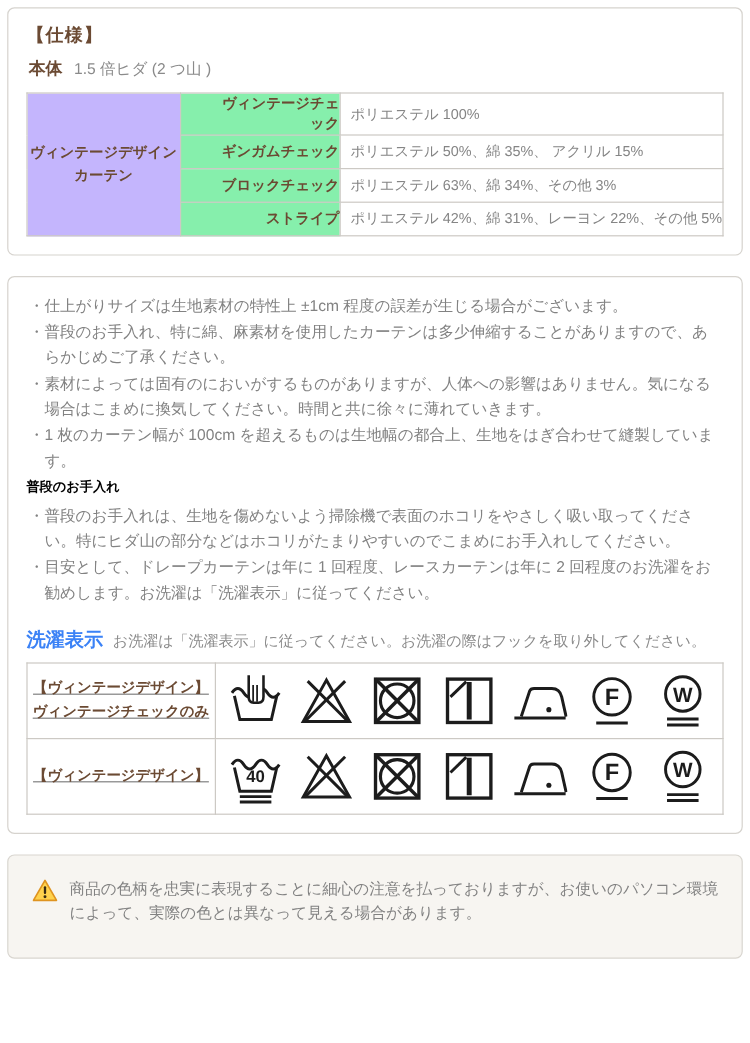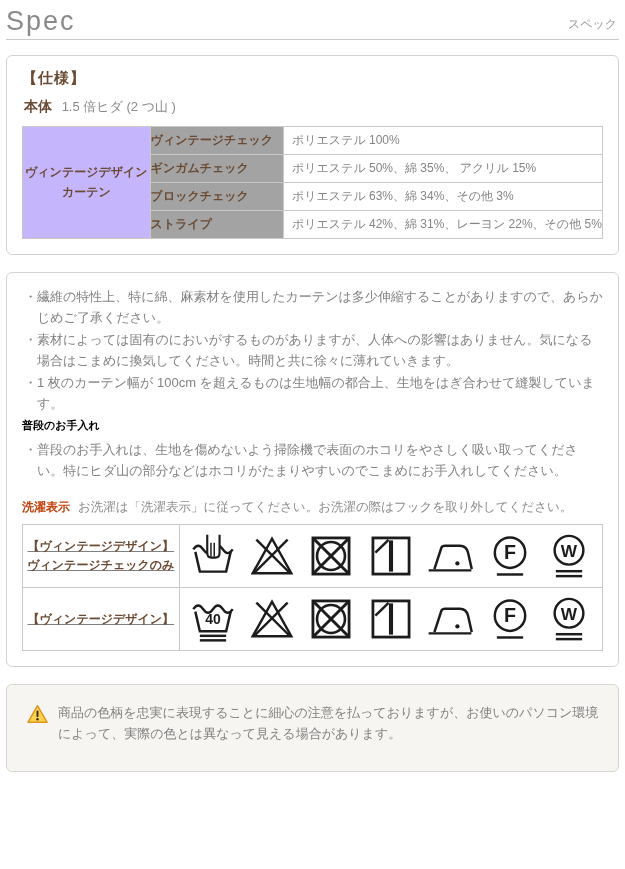--- a/index.html
+++ b/index.html
@@ -28,35 +28,35 @@
 
   
   .body-line { margin:2px 0 10px 2px; font-size:13px; }
   .body-label { color:#6b4a33; font-weight:bold; font-size:14px; margin-right:6px; }
   .body-value { color:#8a8a8a;margin-top:17px; }
   table.spec { width:100%; border-collapse:collapse; table-layout:fixed; }
   table.spec td {
     border:1px solid #ccc9c4; font-size:12px; height:28px; vertical-align:middle;
   }
   td.group { width:22%; text-align:center; color:#6b4a33; font-weight:bold; background:#c4b5fd; line-height:1.6; }
-  td.pattern { width:23%; text-align:left; color:#6b4a33; font-weight:bold; background:#a3a3a3; }
+  td.pattern { width:23%; text-align:right; color:#6b4a33; font-weight:bold; background:#86efac;padding-left:32px; }
   td.material { width:55%; color:#858585; padding-left:8px; }
 
   
   ul.bullets { list-style:none; margin:0 0 0 2px; }
   ul.bullets li {
     font-size:13px; color:#828282; line-height:1.62;
     padding-left:1em; text-indent:-1em; margin-bottom:1px;
   }
   ul.bullets li::before { content:"・"; }
   .sub-head { font-size:11px; font-weight:bold; color:#000000; margin:4px 0 6px 0; }
 
   
   .wash-head { margin:18px 0 8px 0; font-size:12.5px; color:#8a8a8a; }
-  .wash-head b { font-size:12px; font-weight:bold; color:#c2410c; margin-right:8px; }
+  .wash-head b { font-size:16px; font-weight:bold; color:#3b82f6; margin-right:8px; }
   table.wash { width:100%; border-collapse:collapse; table-layout:fixed;text-decoration:underline; }
   table.wash td { border:1px solid #ccc9c4; vertical-align:middle; }
   td.wash-label {
     width:27%; text-align:center; color:#6b4a33; font-weight:bold;
     font-size:12px; line-height:1.6;
   }
   td.wash-syms { padding:8px 10px; }
   .sym-row { display:flex; justify-content:space-between; align-items:center; }
   .symbol { display:inline-flex; }
   .symbol svg { display:block; }
@@ -68,24 +68,20 @@
   }
   .warn-item { display:flex; align-items:flex-start; margin-bottom:14px; }
   .warn-icon { flex:0 0 auto; margin:1px 10px 0 0; }
   .warn-text { font-size:13px; color:#828282; line-height:1.6; }
 </style>
 </head>
 <body>
 
 <div class="page">
 
-  <div class="hdr">
-    <div class="hdr-title">Spec</div>
-    <div class="hdr-sub">スペック</div>
-  </div>
 
   <div class="card">
     <div class="sec-title">【仕様】</div>
     <div class="body-line">
       <span class="body-label">本体</span>
       <span class="body-value">1.5 倍ヒダ (2 つ山 )</span>
     </div>
     <table class="spec">
       <tbody>
           <tr>
@@ -104,28 +100,30 @@
       <tr>
         <td class="pattern">ストライプ</td>
         <td class="material">ポリエステル 42%、綿 31%、レーヨン 22%、その他 5%</td>
       </tr>
     </tbody>
       </table>
   </div>
 
   <div class="card">
     <ul class="bullets">
-      <li>繊維の特性上、特に綿、麻素材を使用したカーテンは多少伸縮することがありますので、あらかじめご了承ください。</li>
+      <li>仕上がりサイズは生地素材の特性上 ±1cm 程度の誤差が生じる場合がございます。</li>
+      <li>普段のお手入れ、特に綿、麻素材を使用したカーテンは多少伸縮することがありますので、あらかじめご了承ください。</li>
       <li>素材によっては固有のにおいがするものがありますが、人体への影響はありません。気になる場合はこまめに換気してください。時間と共に徐々に薄れていきます。</li>
       <li>1 枚のカーテン幅が 100cm を超えるものは生地幅の都合上、生地をはぎ合わせて縫製しています。</li>
     </ul>
 
     <div class="sub-head">普段のお手入れ</div>
     <ul class="bullets">
       <li>普段のお手入れは、生地を傷めないよう掃除機で表面のホコリをやさしく吸い取ってください。特にヒダ山の部分などはホコリがたまりやすいのでこまめにお手入れしてください。</li>
+      <li>目安として、ドレープカーテンは年に 1 回程度、レースカーテンは年に 2 回程度のお洗濯をお勧めします。お洗濯は「洗濯表示」に従ってください。</li>
     </ul>
 
     <div class="wash-head">
       <b>洗濯表示</b><span>お洗濯は「洗濯表示」に従ってください。お洗濯の際はフックを取り外してください。</span>
     </div>
 
     <table class="wash">
       <tbody>
           <tr>
         <td class="wash-label">【ヴィンテージデザイン】<br>ヴィンテージチェックのみ</td>

